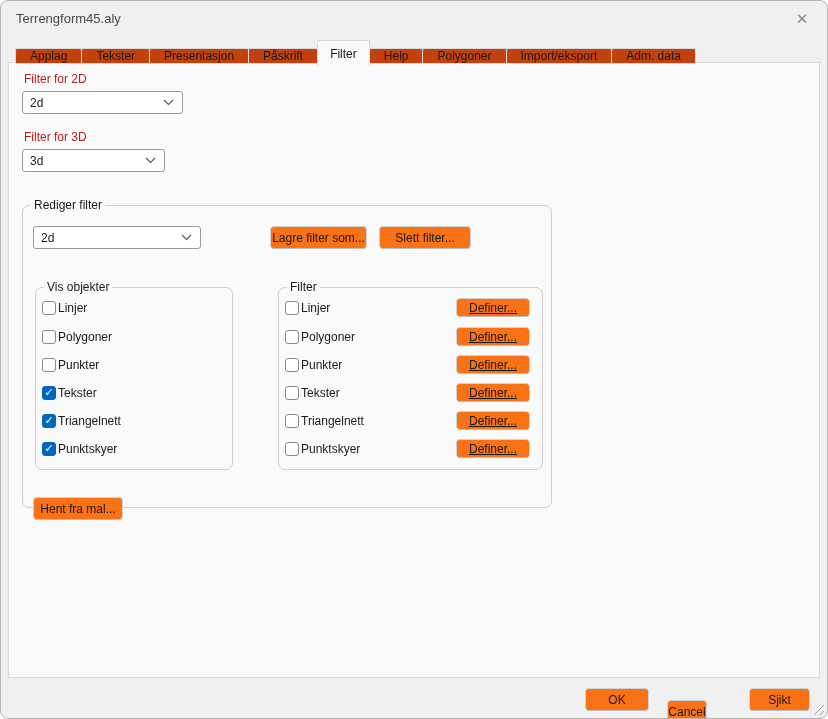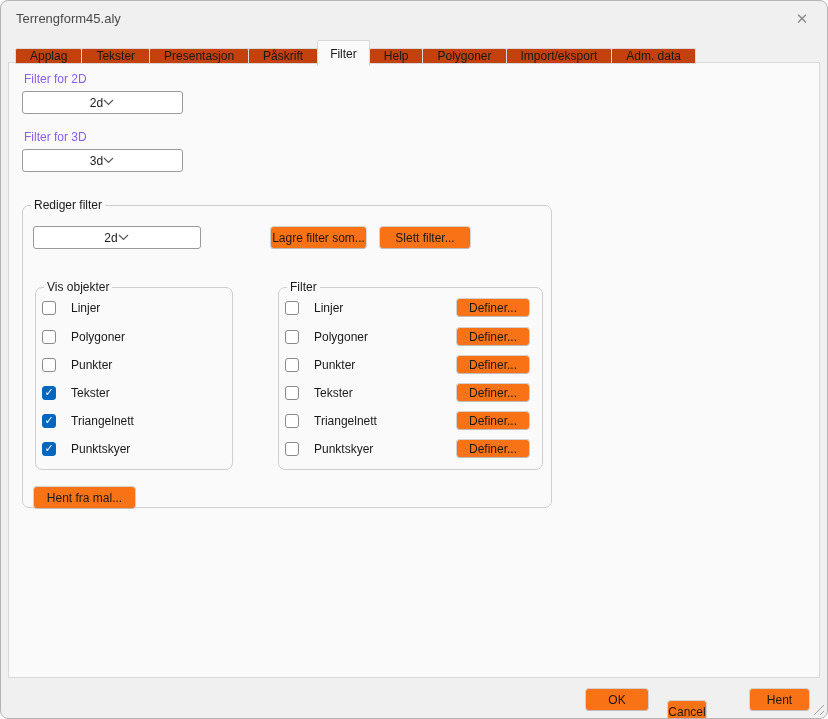--- a/index.html
+++ b/index.html
@@ -15,41 +15,41 @@
   
   .tabstrip{position:absolute;left:14px;top:39px;display:flex;align-items:flex-end;height:24px;z-index:3;}
   .tab{height:16px;box-sizing:border-box;display:flex;align-items:center;padding:0 14px;
     background:#c2410c;border:1px solid #d9d9d9;margin-right:-1px;border-radius:2px 2px 0 0;
     cursor:pointer;white-space:nowrap;}
   .tab.active{height:26px;margin-bottom:-2px;padding:0 12px;background:#fafafa;border-bottom:none;
     position:relative;z-index:4;}
   
   .page{position:absolute;left:7px;right:7px;top:61px;bottom:40px;background:#fafafa;
     border:1px solid #d9d9d9;box-sizing:border-box;}
-  .lbl{position:absolute;color:#8b5cf6;}
+  .lbl{position:absolute;color:#b91c1c;}
   
   .combo{position:absolute;height:23px;background:#ffffff;border:1px solid #9a9a9a;border-radius:3px;
-    box-sizing:border-box;display:flex;align-items:center;justify-content:center;
+    box-sizing:border-box;display:flex;align-items:center;justify-content:space-between;
     padding:0 8px 0 7px;cursor:pointer;}
   .chev{display:flex;align-items:center;}
   
   .btn{position:absolute;height:23px;background:#f97316;border:1px solid #d2d2d2;border-bottom-color:#bdbdbd;
     border-radius:4px;box-sizing:border-box;display:flex;align-items:center;justify-content:center;
     font-family:inherit;font-size:12px;color:#1a1a1a;cursor:pointer;padding:0;}
   
   .group{position:absolute;border:1px solid #cfcfcf;border-radius:7px;box-sizing:border-box;}
   .group>.gtitle{position:absolute;top:-8px;left:8px;background:#fafafa;padding:0 3px;line-height:14px;}
   
   .cbrow{position:absolute;left:6px;height:17px;display:flex;align-items:center;}
   .checkbox{width:14px;height:14px;box-sizing:border-box;background:#ffffff;border:1px solid #8a8a8a;
     border-radius:3px;flex:0 0 auto;cursor:pointer;display:flex;align-items:center;justify-content:center;}
   .checkbox.checked{background:#0067C0;border-color:#0067C0;}
   .checkbox.checked::after{content:"✓";color:#ffffff;font-size:11px;line-height:1;}
-  .cblabel{margin-left:15px;cursor:pointer;}
-  .definer{left:177px;width:74px;height:19px;}
+  .cblabel{margin-left:2px;cursor:pointer;}
+  .definer{left:177px;width:74px;height:19px;text-decoration:underline;}
   
   .footer{position:absolute;left:0;right:0;bottom:0;height:38px;}
   .grip{position:absolute;right:3px;bottom:3px;width:13px;height:13px;
     background:repeating-linear-gradient(135deg,transparent 0 3px,#a0a0a0 3px 4px);
     clip-path:polygon(100% 0,100% 100%,0 100%);cursor:nwse-resize;}
 </style>
 </head>
 <body>
 
 <div class="window">
@@ -77,21 +77,21 @@
     <div class="combo" style="left:13px;top:28px;width:161px">
       <span>2d</span>
       <span class="chev">
         <svg width="11" height="7" viewBox="0 0 11 7">
             <polyline points="1,1 5.5,5.5 10,1" fill="none" stroke="#5a5a5a" stroke-width="1.2"></polyline>
           </svg>
       </span>
     </div>
 
     <span class="lbl" style="left:15px;top:67px">Filter for 3D</span>
-    <div class="combo" style="left:13px;top:86px;width:161px">
+    <div class="combo" style="left:13px;top:86px;width:143px">
       <span>3d</span>
       <span class="chev">
         <svg width="11" height="7" viewBox="0 0 11 7">
             <polyline points="1,1 5.5,5.5 10,1" fill="none" stroke="#5a5a5a" stroke-width="1.2"></polyline>
           </svg>
       </span>
     </div>
 
     <div class="group" style="left:13px;top:142px;width:530px;height:303px">
       <span class="gtitle">Rediger filter</span>
@@ -162,25 +162,25 @@
           <span class="cblabel">Triangelnett</span>
         </div>
         <button class="btn definer" style="top:123px">Definer...</button>
         <div class="cbrow" style="top:152px">
           <span class="checkbox"></span>
           <span class="cblabel">Punktskyer</span>
         </div>
         <button class="btn definer" style="top:151px">Definer...</button>
       </div>
 
-      <button class="btn" style="left:10px;top:280px;width:103px">Hent fra mal...</button>
+      <button class="btn" style="left:10px;top:291px;width:90px">Hent fra mal...</button>
     </div>
 
   </div>
 
   <div class="footer">
     <button class="btn" style="left:584px;top:8px;width:64px">OK</button>
     <button class="btn" style="left:666px;top:20px;width:40px">Cancel</button>
-    <button class="btn" style="left:748px;top:8px;width:61px">Hent</button>
+    <button class="btn" style="left:748px;top:8px;width:61px">Sjikt</button>
     <div class="grip"></div>
   </div>
 
 </div>
 
 </body></html>

